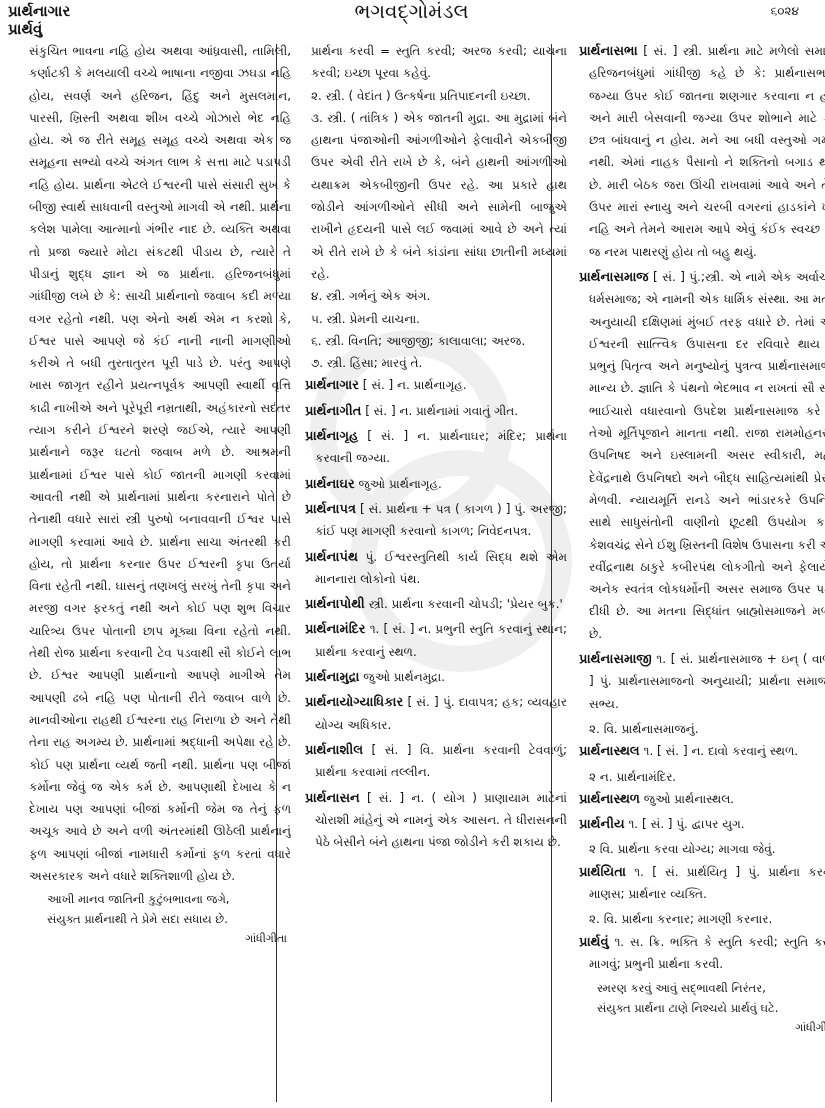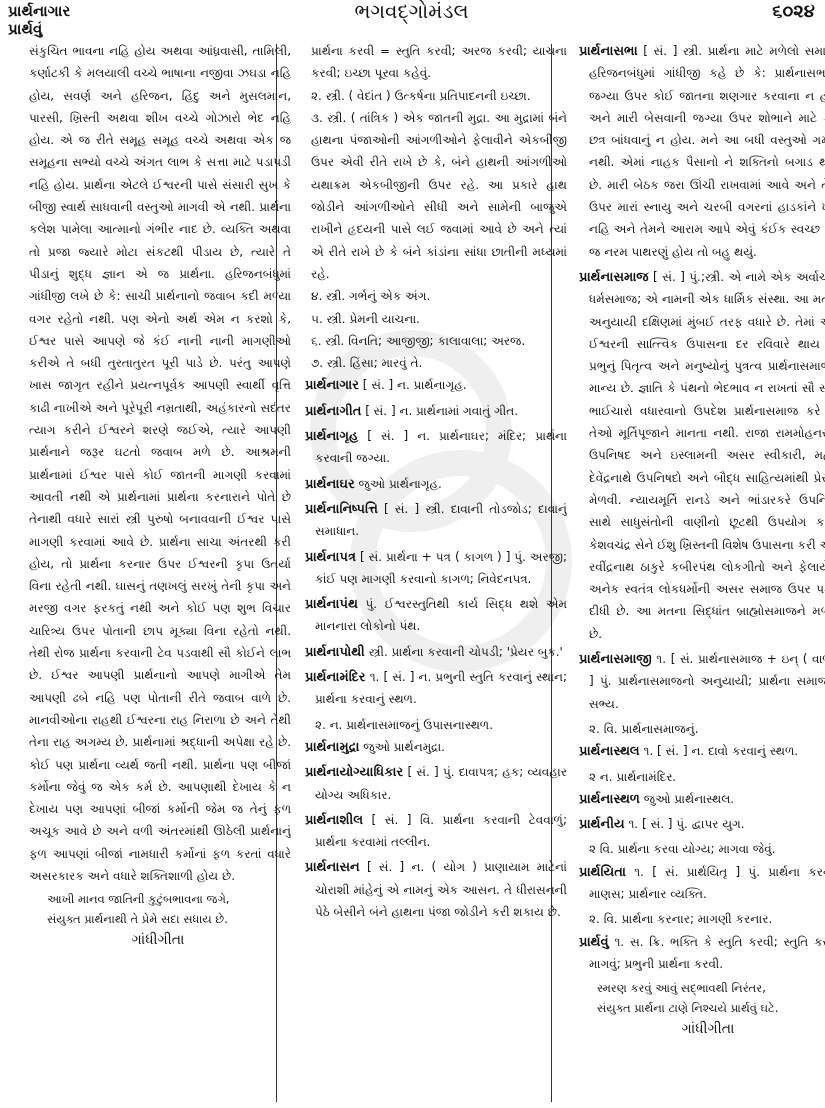--- a/index.html
+++ b/index.html
@@ -5,36 +5,36 @@
   html, body { margin: 0; padding: 0; background: #ffffff; }
   body {
     width: 825px; height: 1108px; overflow: hidden; position: relative;
     font-family: "DejaVu Sans", "Liberation Sans", sans-serif;
     color: #111111;
   }
   .page { position: absolute; left: 0; top: 0; width: 825px; height: 1108px; }
   .header { position: absolute; left: 8px; right: 10px; top: 2px; height: 40px; }
   .guide { position: absolute; left: 0; top: 0; font-weight: bold; font-size: 15px; line-height: 18px; }
   .title { position: absolute; left: 0; right: 0; top: 0; text-align: center; font-weight: normal; font-size: 20px; line-height: 18px; }
-  .pageno { position: absolute; right: 0; top: 0; font-weight: bold; font-size: 18px; line-height: 18px; }
+  .pageno { position: absolute; right: 16px; top: 0; font-weight: normal; font-size: 12px; line-height: 18px; }
   .watermark { position: absolute; left: 290px; top: 330px; width: 260px; height: 320px; pointer-events: none; opacity: 0.06; }
   .watermark .ring { position: absolute; border: 26px solid #000; border-radius: 50%; }
   .col { position: absolute; top: 40px; bottom: 4px; overflow: hidden; font-size: 12px; line-height: 22.3px; text-align: justify; margin-left: 21px; }
   .col1 { left: 8px; width: 262px; }
   .col2 { left: 284px; width: 262px; }
   .col3 { left: 558px; width: 262px; }
   .rule { position: absolute; top: 44px; bottom: 6px; width: 0; border-left: 1.5px solid #333; }
   .rule1 { left: 276px; }
   .rule2 { left: 551px; }
   .para { margin: 0; text-indent: 0; }
   .entry { margin: 0 0 3px 0; padding-left: 10px; text-indent: -10px; }
   .hw { font-weight: bold; font-size: 13px; }
   .sub { margin: 0; padding-left: 10px; }
   .poem { margin: 2px 0 0 0; padding-left: 18px; font-size: 11.5px; line-height: 20px; }
-  .cite { text-align: center; margin: 0; font-size: 14px; line-height: 20px; padding-right: 4px; }
+  .cite { text-align: right; margin: 0; font-size: 11px; line-height: 20px; padding-right: 4px; }
   .cont { margin: 0; padding-left: 6px; }
 </style>
 </head>
 <body>
 
 <div class="page">
 
   <div class="header">
     <div class="guide">
       <div>પ્રાર્થનાગાર</div>
@@ -67,26 +67,24 @@
     <p class="cont">૩. સ્ત્રી. ( તાંત્રિક ) એક જાતની મુદ્રા. આ મુદ્રામાં બંને હાથના પંજાઓની આંગળીઓને ફેલાવીને એકબીજી ઉપર એવી રીતે રાખે છે કે, બંને હાથની આંગળીઓ યથાક્રમ એકબીજીની ઉપર રહે. આ પ્રકારે હાથ જોડીને આંગળીઓને સીધી અને સામેની બાજુએ રાખીને હૃદયની પાસે લઈ જવામાં આવે છે અને ત્યાં એ રીતે રાખે છે કે બંને કાંડાંના સાંધા છાતીની મધ્યમાં રહે.</p>
     <p class="cont">૪. સ્ત્રી. ગર્ભનું એક અંગ.</p>
     <p class="cont">૫. સ્ત્રી. પ્રેમની યાચના.</p>
     <p class="cont">૬. સ્ત્રી. વિનતિ; આજીજી; કાલાવાલા; અરજ.</p>
     <p class="cont">૭. સ્ત્રી. હિંસા; મારવું તે.</p>
 
     <p class="entry"><span class="hw">પ્રાર્થનાગાર</span> <span>[ સં. ] ન. પ્રાર્થનાગૃહ.</span></p>
     <p class="entry"><span class="hw">પ્રાર્થનાગીત</span> <span>[ સં. ] ન. પ્રાર્થનામાં ગવાતું ગીત.</span></p>
     <p class="entry"><span class="hw">પ્રાર્થનાગૃહ</span> <span>[ સં. ] ન. પ્રાર્થનાઘર; મંદિર; પ્રાર્થના કરવાની જગ્યા.</span></p>
     <p class="entry"><span class="hw">પ્રાર્થનાઘર</span> <span>જુઓ પ્રાર્થનાગૃહ.</span></p>
-    <p class="entry"><span class="hw">પ્રાર્થનાનિષ્પત્તિ</span> <span>[ સં. ] સ્ત્રી. દાવાની તોડજોડ; દાવાનું સમાધાન.</span></p>
     <p class="entry"><span class="hw">પ્રાર્થનાપત્ર</span> <span>[ સં. પ્રાર્થના + પત્ર ( કાગળ ) ] પું. અરજી; કાંઈ પણ માગણી કરવાનો કાગળ; નિવેદનપત્ર.</span></p>
     <p class="entry"><span class="hw">પ્રાર્થનાપંથ</span> <span>પું. ઈશ્વરસ્તુતિથી કાર્ય સિદ્ધ થશે એમ માનનારા લોકોનો પંથ.</span></p>
     <p class="entry"><span class="hw">પ્રાર્થનાપોથી</span> <span>સ્ત્રી. પ્રાર્થના કરવાની ચોપડી; 'પ્રેયર બુક.'</span></p>
     <p class="entry"><span class="hw">પ્રાર્થનામંદિર</span> <span>૧. [ સં. ] ન. પ્રભુની સ્તુતિ કરવાનું સ્થાન; પ્રાર્થના કરવાનું સ્થળ.</span></p>
-    <p class="sub">૨. ન. પ્રાર્થનાસમાજનું ઉપાસનાસ્થળ.</p>
     <p class="entry"><span class="hw">પ્રાર્થનામુદ્રા</span> <span>જુઓ પ્રાર્થનમુદ્રા.</span></p>
     <p class="entry"><span class="hw">પ્રાર્થનાયોગ્યાધિકાર</span> <span>[ સં. ] પું. દાવાપત્ર; હક; વ્યવહાર યોગ્ય અધિકાર.</span></p>
     <p class="entry"><span class="hw">પ્રાર્થનાશીલ</span> <span>[ સં. ] વિ. પ્રાર્થના કરવાની ટેવવાળું; પ્રાર્થના કરવામાં તલ્લીન.</span></p>
     <p class="entry"><span class="hw">પ્રાર્થનાસન</span> <span>[ સં. ] ન. ( યોગ ) પ્રાણાયામ માટેનાં ચોરાશી માંહેનું એ નામનું એક આસન. તે ધીરાસનની પેઠે બેસીને બંને હાથના પંજા જોડીને કરી શકાય છે.</span></p>
   </div>
 
   <div class="col col3">
     <p class="entry"><span class="hw">પ્રાર્થનાસભા</span> <span>[ સં. ] સ્ત્રી. પ્રાર્થના માટે મળેલો સમાજ. હરિજનબંધુમાં ગાંધીજી કહે છે કે: પ્રાર્થનાસભાની જગ્યા ઉપર કોઈ જાતના શણગાર કરવાના ન હોય અને મારી બેસવાની જગ્યા ઉપર શોભાને માટે કશું છત્ર બાંધવાનું ન હોય. મને આ બધી વસ્તુઓ ગમતી નથી. એમાં નાહક પૈસાનો ને શક્તિનો બગાડ થાય છે. મારી બેઠક જરા ઊંચી રાખવામાં આવે અને તેના ઉપર મારાં સ્નાયુ અને ચરબી વગરનાં હાડકાંને ખૂંચે નહિ અને તેમને આરામ આપે એવું કંઈક સ્વચ્છ તેમ જ નરમ પાથરણું હોય તો બહુ થયું.</span></p>
     <p class="entry"><span class="hw">પ્રાર્થનાસમાજ</span> <span>[ સં. ] પું.;સ્ત્રી. એ નામે એક અર્વાચીન ધર્મસમાજ; એ નામની એક ધાર્મિક સંસ્થા. આ મતના અનુયાયી દક્ષિણમાં મુંબઈ તરફ વધારે છે. તેમાં એક ઈશ્વરની સાત્ત્વિક ઉપાસના દર રવિવારે થાય છે. પ્રભુનું પિતૃત્વ અને મનુષ્યોનું પુત્રત્વ પ્રાર્થનાસમાજને માન્ય છે. જ્ઞાતિ કે પંથનો ભેદભાવ ન રાખતાં સૌ સાથે ભાઈચારો વધારવાનો ઉપદેશ પ્રાર્થનાસમાજ કરે છે. તેઓ મૂર્તિપૂજાને માનતા નથી. રાજા રામમોહનરાયે ઉપનિષદ અને ઇસ્લામની અસર સ્વીકારી, મહર્ષિ દેવેંદ્રનાથે ઉપનિષદો અને બૌદ્ધ સાહિત્યમાંથી પ્રેરણા મેળવી. ન્યાયમૂર્તિ રાનડે અને ભાંડારકરે ઉપનિષદ સાથે સાધુસંતોની વાણીનો છૂટથી ઉપયોગ કર્યો. કેશવચંદ્ર સેને ઈશુ ખ્રિસ્તની વિશેષ ઉપાસના કરી અને રવીંદ્રનાથ ઠાકુરે કબીરપંથ લોકગીતો અને ફેલાયેલા અનેક સ્વતંત્ર લોકધર્મોની અસર સમાજ ઉપર પડવા દીધી છે. આ મતના સિદ્ધાંત બ્રાહ્મોસમાજને મળતા છે.</span></p>
     <p class="entry"><span class="hw">પ્રાર્થનાસમાજી</span> <span>૧. [ સં. પ્રાર્થનાસમાજ + ઇન્ ( વાળું ) ] પું. પ્રાર્થનાસમાજનો અનુયાયી; પ્રાર્થના સમાજનો સભ્ય.</span></p>

